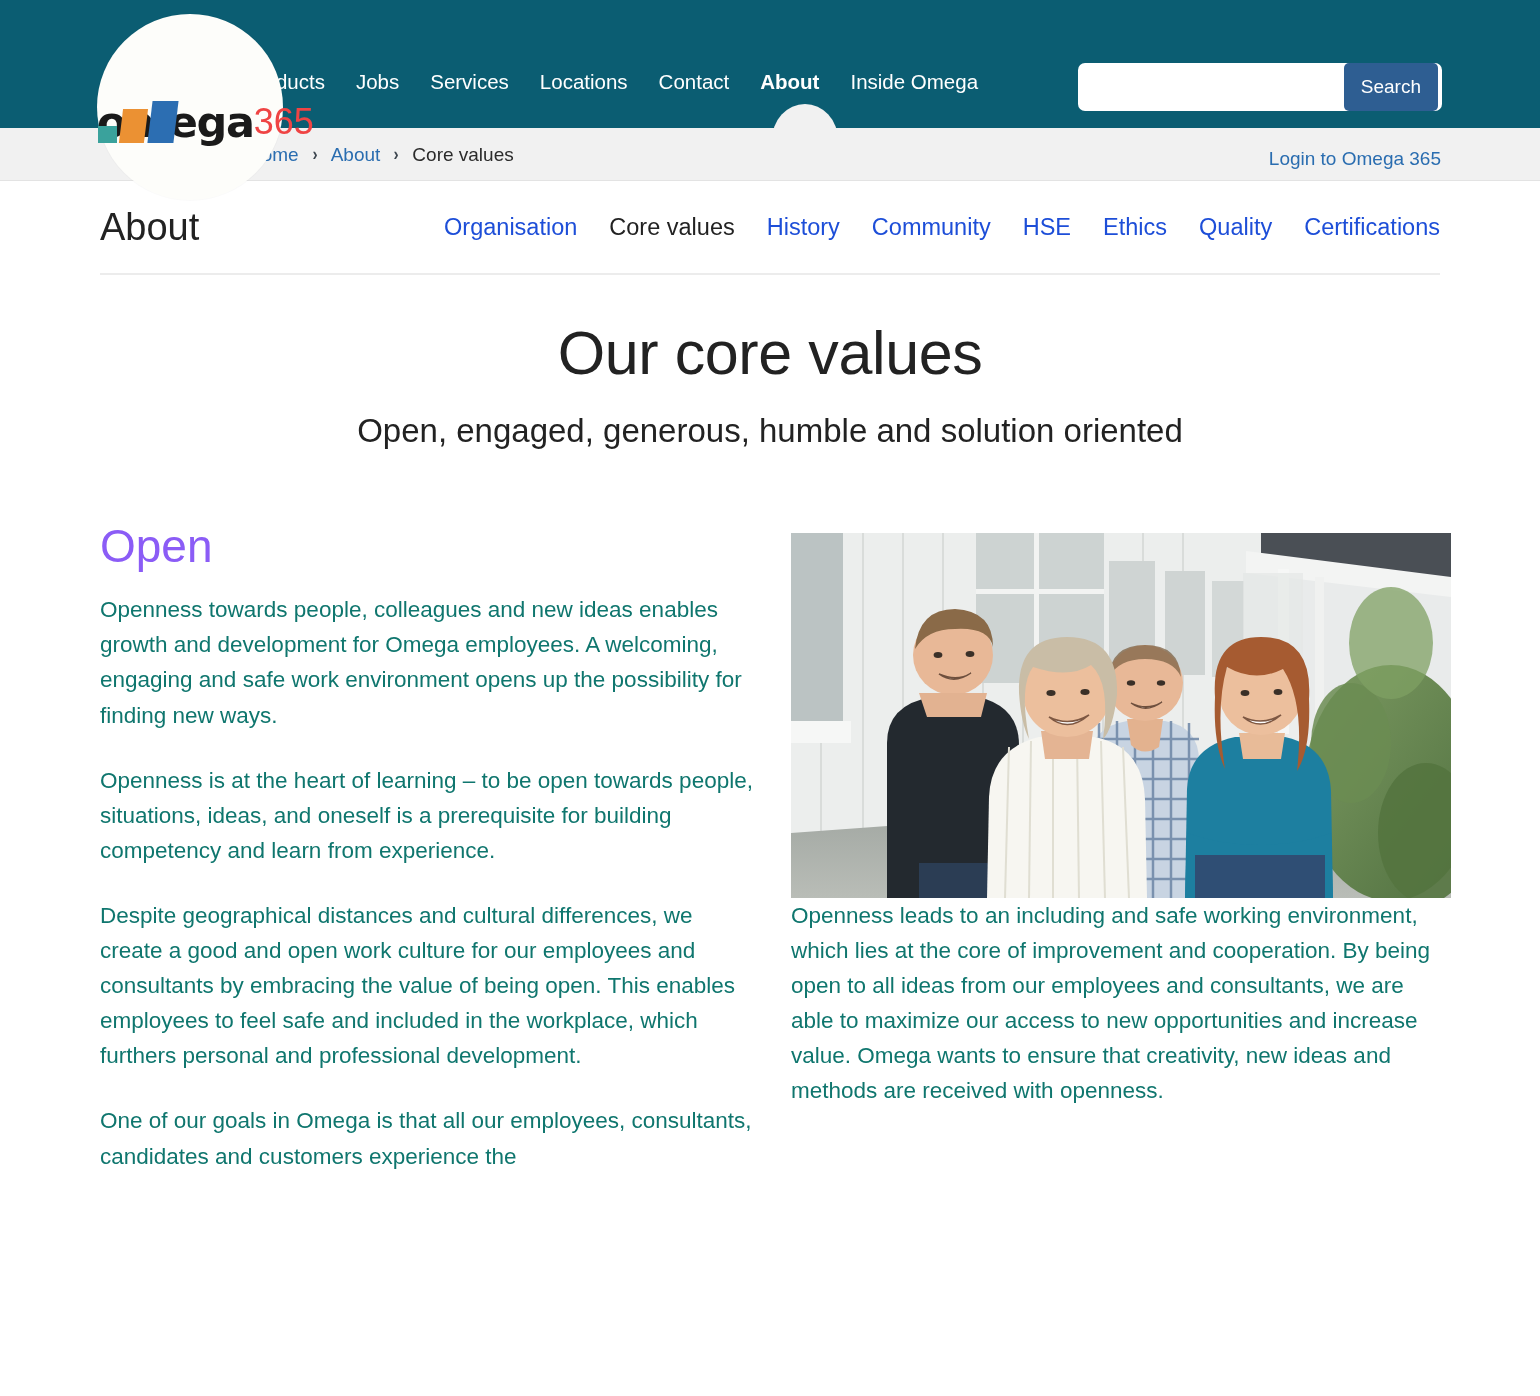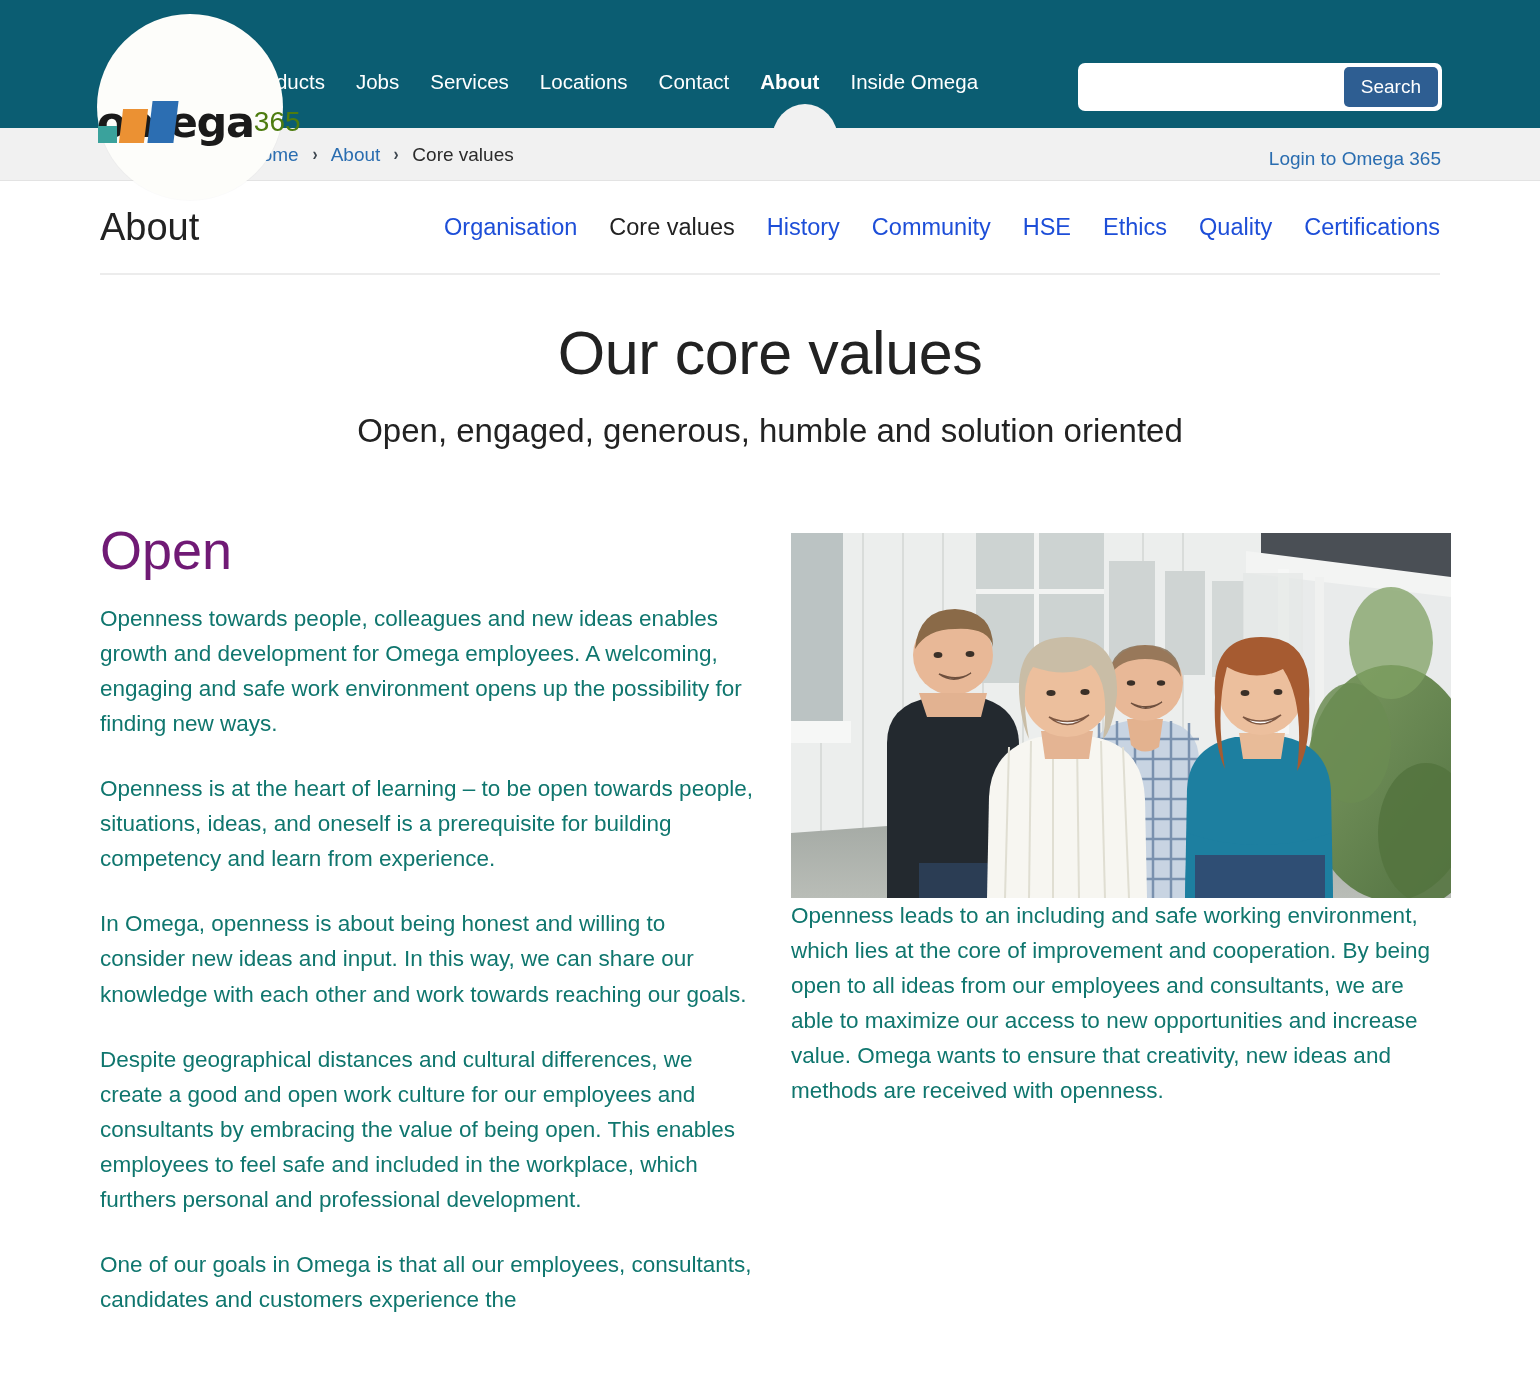--- a/index.html
+++ b/index.html
@@ -84,21 +84,21 @@
     background: transparent;
     color: #222;
   }
   .search-btn {
     border: none;
     background: #2e5e92;
     color: #ffffff;
     font-size: 19px;
     font-family: "Liberation Sans", sans-serif;
     border-radius: 5px;
-    height: 40px;
+    height: 48px;
     padding: 8px 17px;
     cursor: pointer;
   }
 
   
   .logo {
     position: absolute;
     left: 97px; top: 14px;
     width: 186px; height: 186px;
     background: #fdfdfa;
@@ -127,22 +127,22 @@
   .bar-blue  { left: 53px; width: 26px; height: 42px; background: #2c6eb2; transform: skewX(-7deg); }
   .logo-word {
     font-size: 43px;
     font-weight: bold;
     letter-spacing: -1.3px;
     color: #1a1a1a;
     line-height: 0.95;
     font-family: "DejaVu Sans", sans-serif;
   }
   .logo-365 {
-    font-size: 28px;
-    color: #4d7c0f;
+    font-size: 36px;
+    color: #ef4444;
     line-height: 1.15;
     font-family: "Liberation Sans", sans-serif;
   }
 
   
   .crumb-bar {
     position: relative;
     height: 53px;
     background: #f1f1f1;
     border-bottom: 1px solid #e3e3e3;
@@ -236,23 +236,23 @@
   .content {
     margin-top: 72px;
     padding: 0 100px;
     display: flex;
     gap: 36px;
   }
   .col-left { width: 655px; flex: none; }
   .col-right { width: 660px; flex: none; padding-top: 11px; }
   .col-left h2 {
     margin: 0 0 22px 0;
-    font-size: 54px;
+    font-size: 46px;
     font-weight: normal;
-    color: #701a75;
+    color: #8b5cf6;
     line-height: 1.05;
   }
   .body-p {
     margin: 0 0 30px 0;
     font-size: 22.5px;
     line-height: 1.56;
     color: #0f766e;
   }
   .col-right .body-p { margin-bottom: 0; }
   .caption {
@@ -336,21 +336,20 @@
   <h1>Our core values</h1>
   <p>Open, engaged, generous, humble and solution oriented</p>
 </div>
 
 <div class="content">
 
   <div class="col-left">
     <h2>Open</h2>
     <p class="body-p">Openness towards people, colleagues and new ideas enables growth and development for Omega employees. A welcoming, engaging and safe work environment opens up the possibility for finding new ways.</p>
     <p class="body-p">Openness is at the heart of learning – to be open towards people, situations, ideas, and oneself is a prerequisite for building competency and learn from experience.</p>
-    <p class="body-p">In Omega, openness is about being honest and willing to consider new ideas and input. In this way, we can share our knowledge with each other and work towards reaching our goals.</p>
     <p class="body-p">Despite geographical distances and cultural differences, we create a good and open work culture for our employees and consultants by embracing the value of being open. This enables employees to feel safe and included in the workplace, which furthers personal and professional development.</p>
     <p class="body-p">One of our goals in Omega is that all our employees, consultants, candidates and customers experience the</p>
   </div>
 
   <div class="col-right">
     <div class="photo">
       <svg viewBox="0 0 660 365" preserveAspectRatio="none" aria-hidden="true">
         <defs>
           <linearGradient id="sky" x1="0" y1="0" x2="0" y2="1">
             <stop offset="0" stop-color="#eef0f0"></stop>

